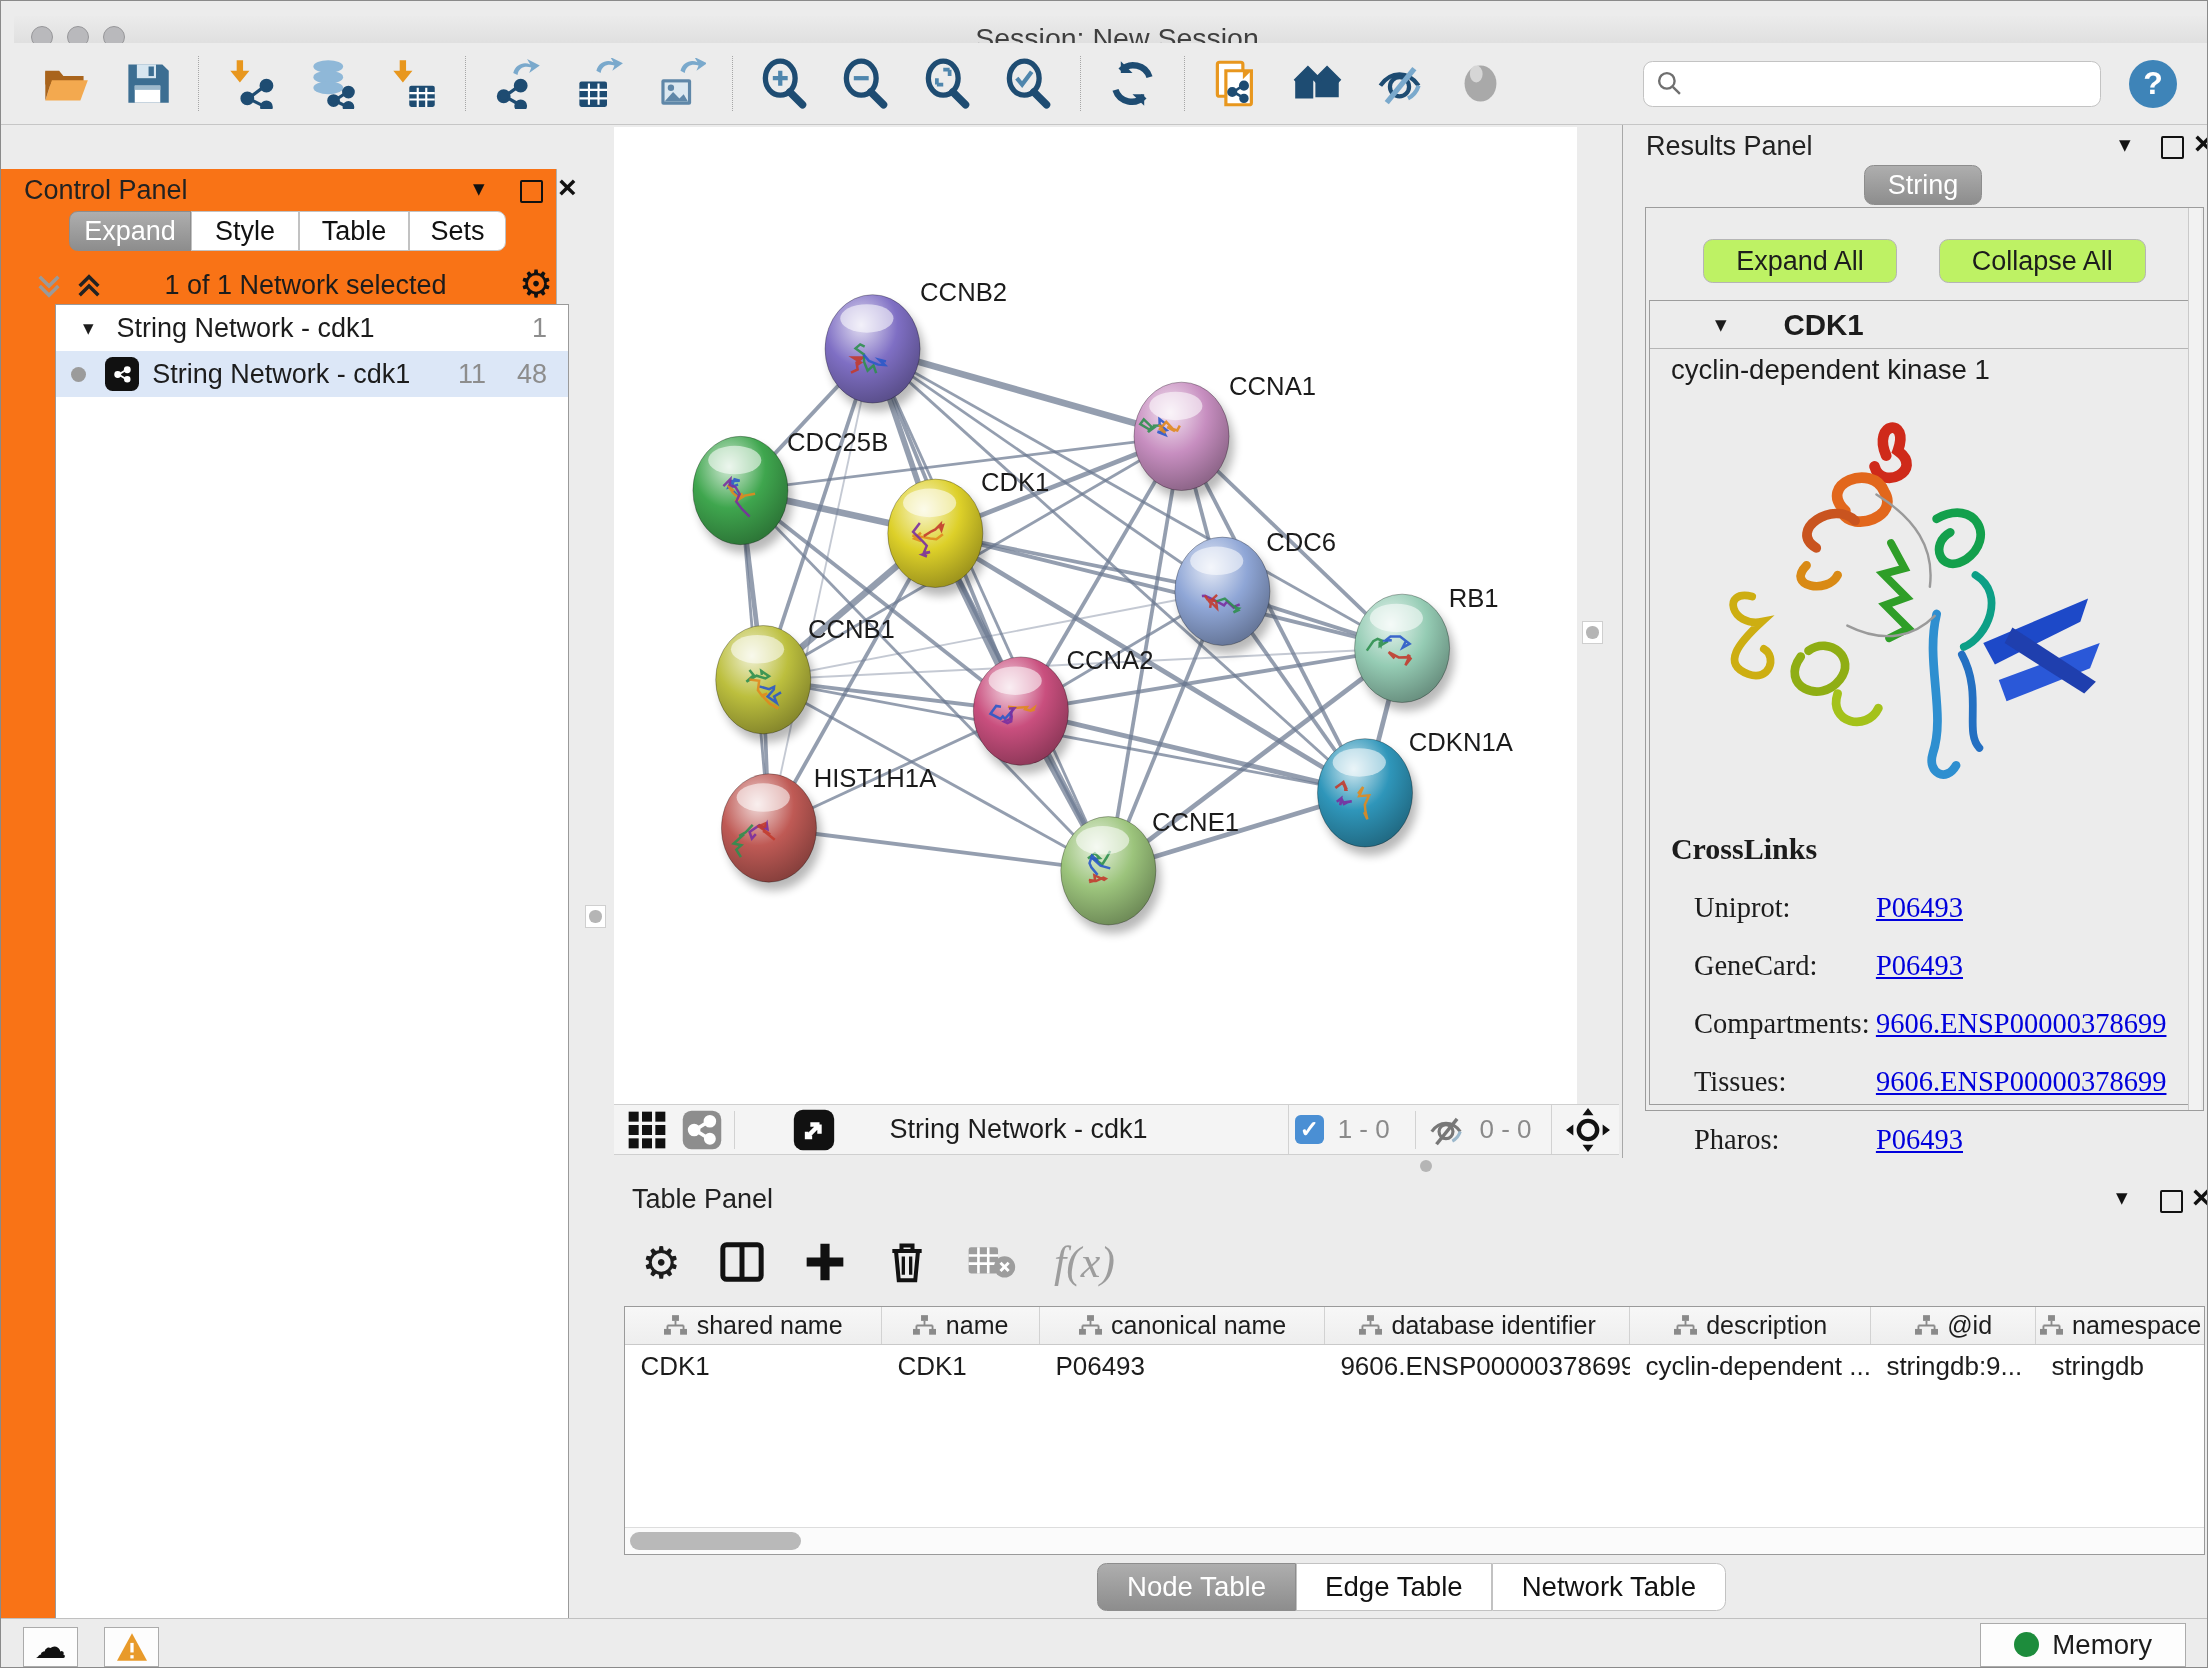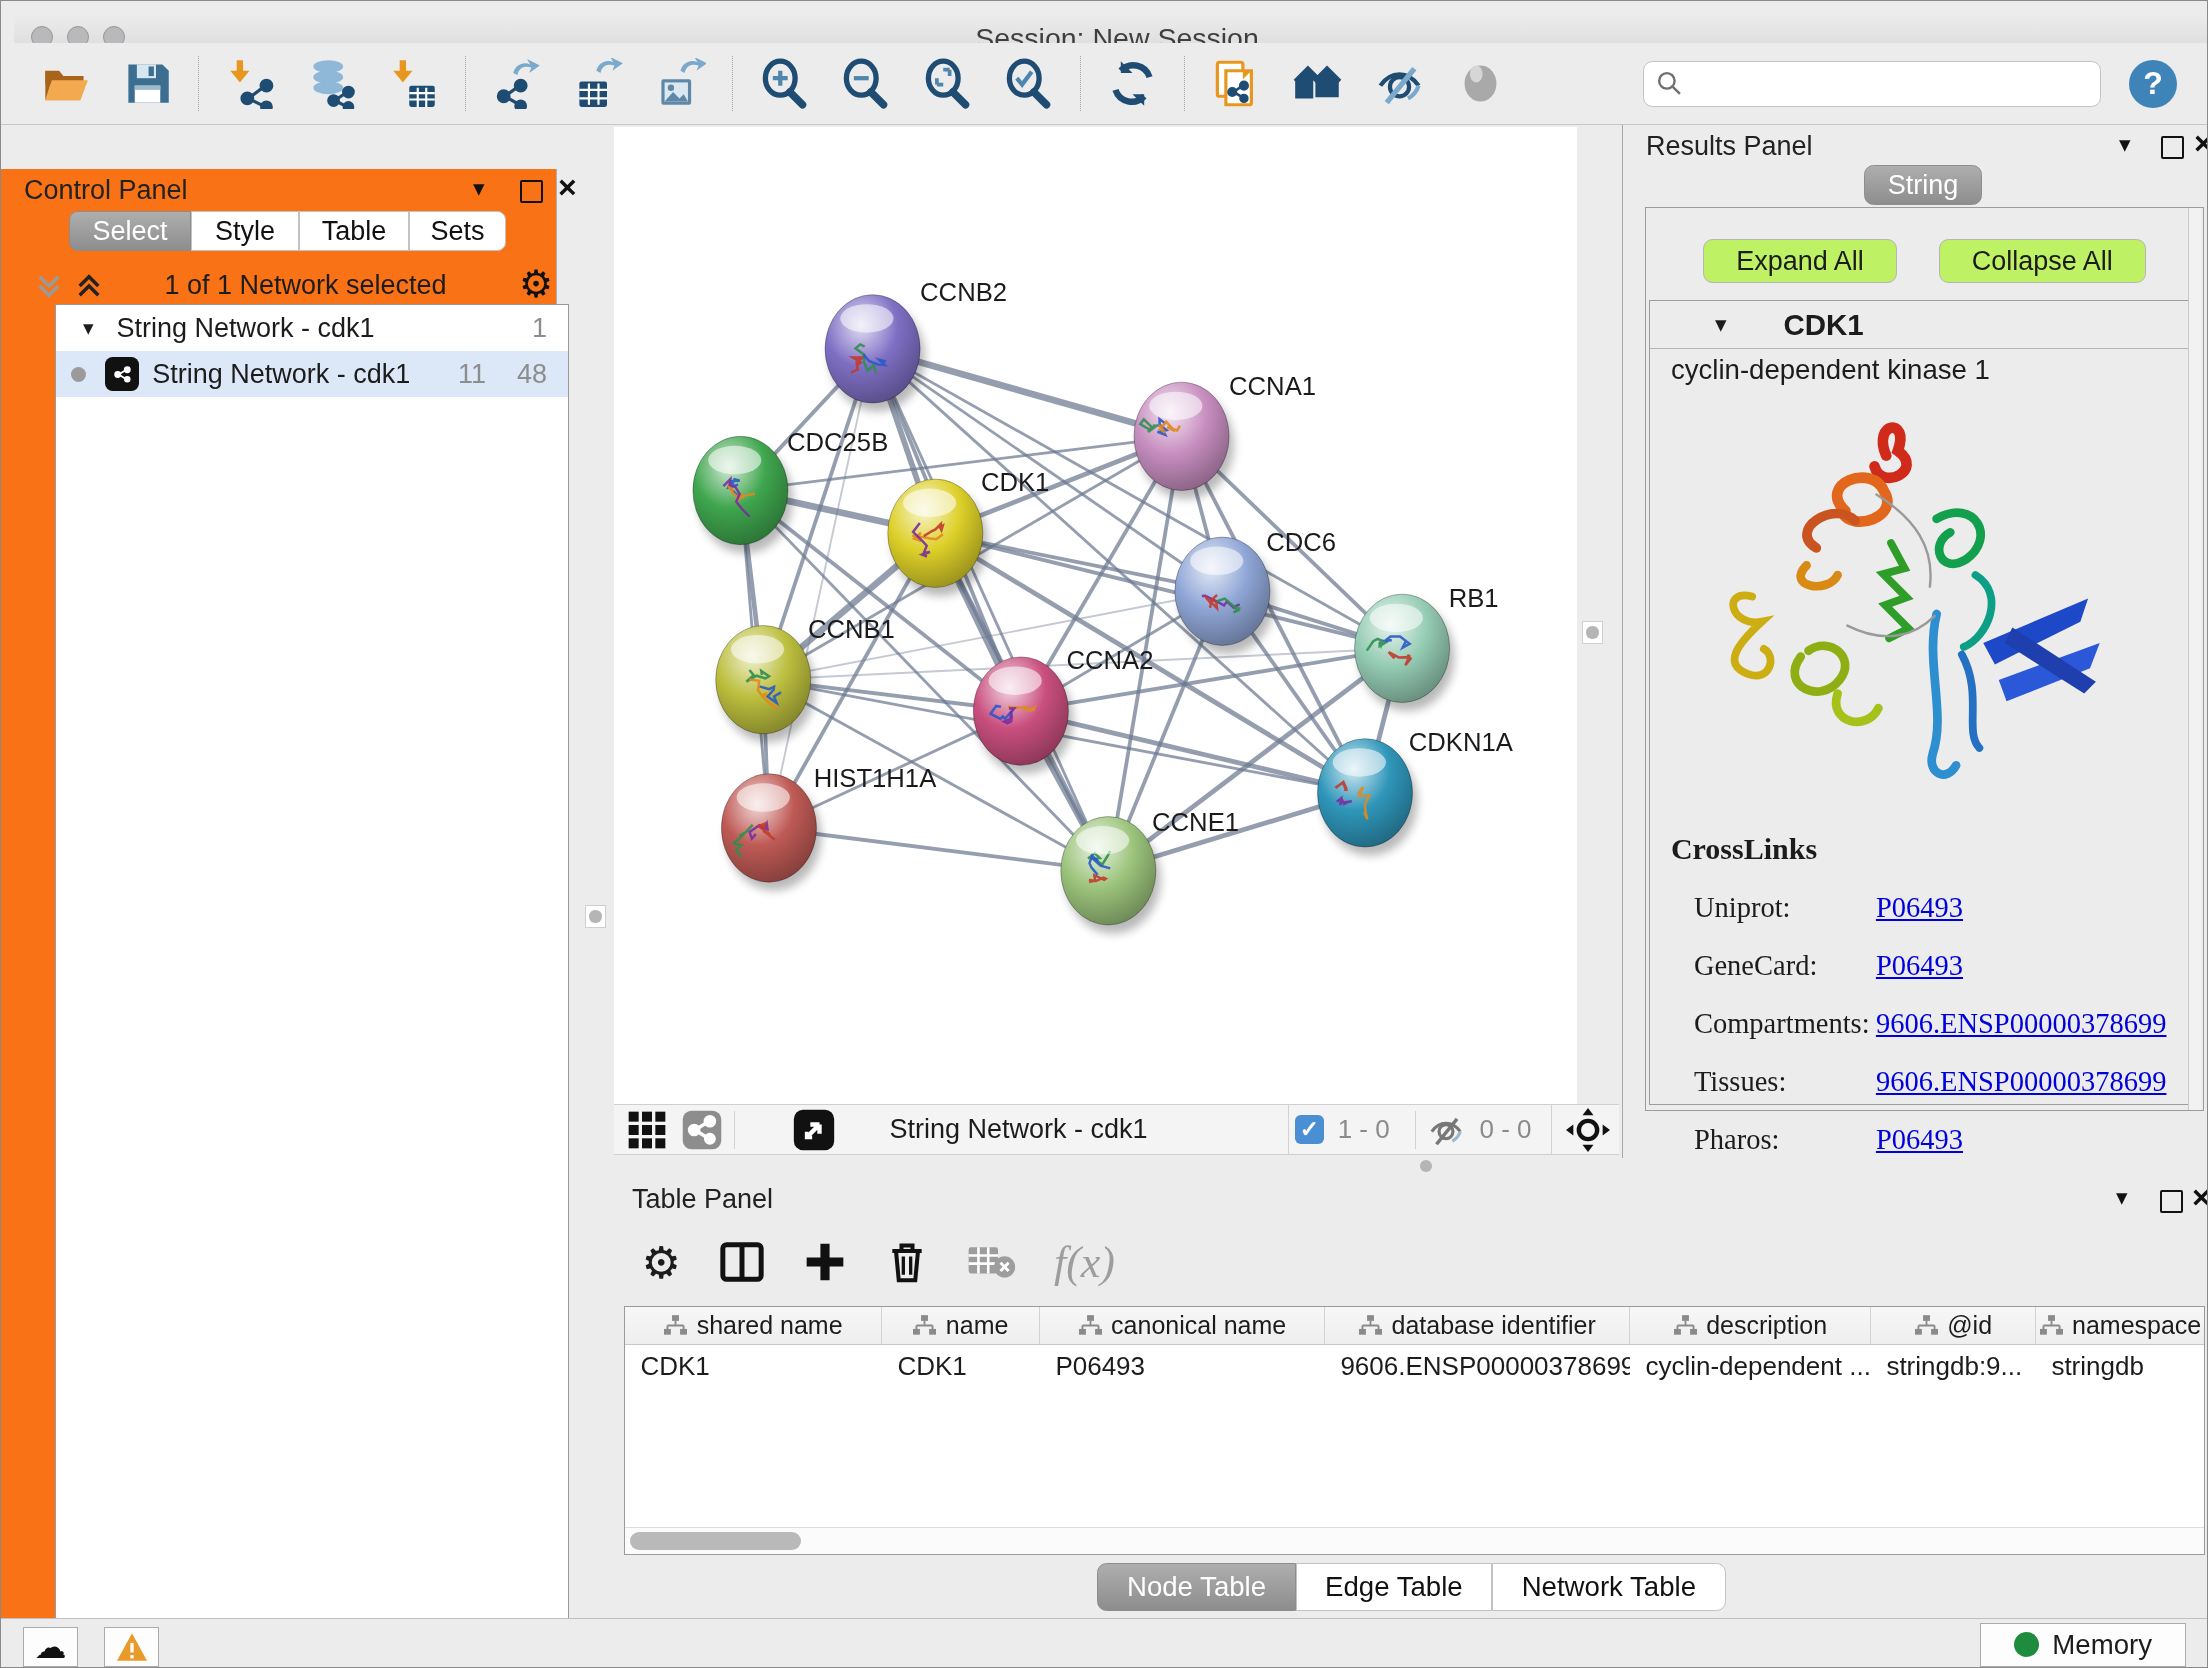--- a/index.html
+++ b/index.html
@@ -313,21 +313,21 @@
   </div>
 
   <div id="control-panel">
     <div class="panel-head">
       <span class="panel-title">Control Panel</span>
       <span class="ph-ic ph-tri" style="left:472px">▾</span>
       <span class="ph-ic ph-box" style="left:519px"></span>
       <span class="ph-ic ph-x" style="left:557px">×</span>
     </div>
     <div id="cp-tabs">
-      <span class="tabbtn active" style="width:122px">Select</span>
+      <span class="tabbtn active" style="width:122px">Expand</span>
       <span class="tabbtn" style="width:108px">Style</span>
       <span class="tabbtn" style="width:110px">Table</span>
       <span class="tabbtn" style="width:97px">Sets</span>
     </div>
     <div id="cp-status">
       <svg width="32" height="32" style="position:absolute;left:13.3px;top:5.7px" viewBox="0 0 24 24">
           <path d="M5 5l7 7 7-7M5 12l7 7 7-7" stroke="#9a9a9a" stroke-width="2.6" fill="none"></path>
         </svg>
       <svg width="32" height="32" style="position:absolute;left:53px;top:5.7px" viewBox="0 0 24 24">
           <path d="M5 19l7-7 7 7M5 12l7-7 7 7" stroke="#222" stroke-width="2.6" fill="none"></path>

